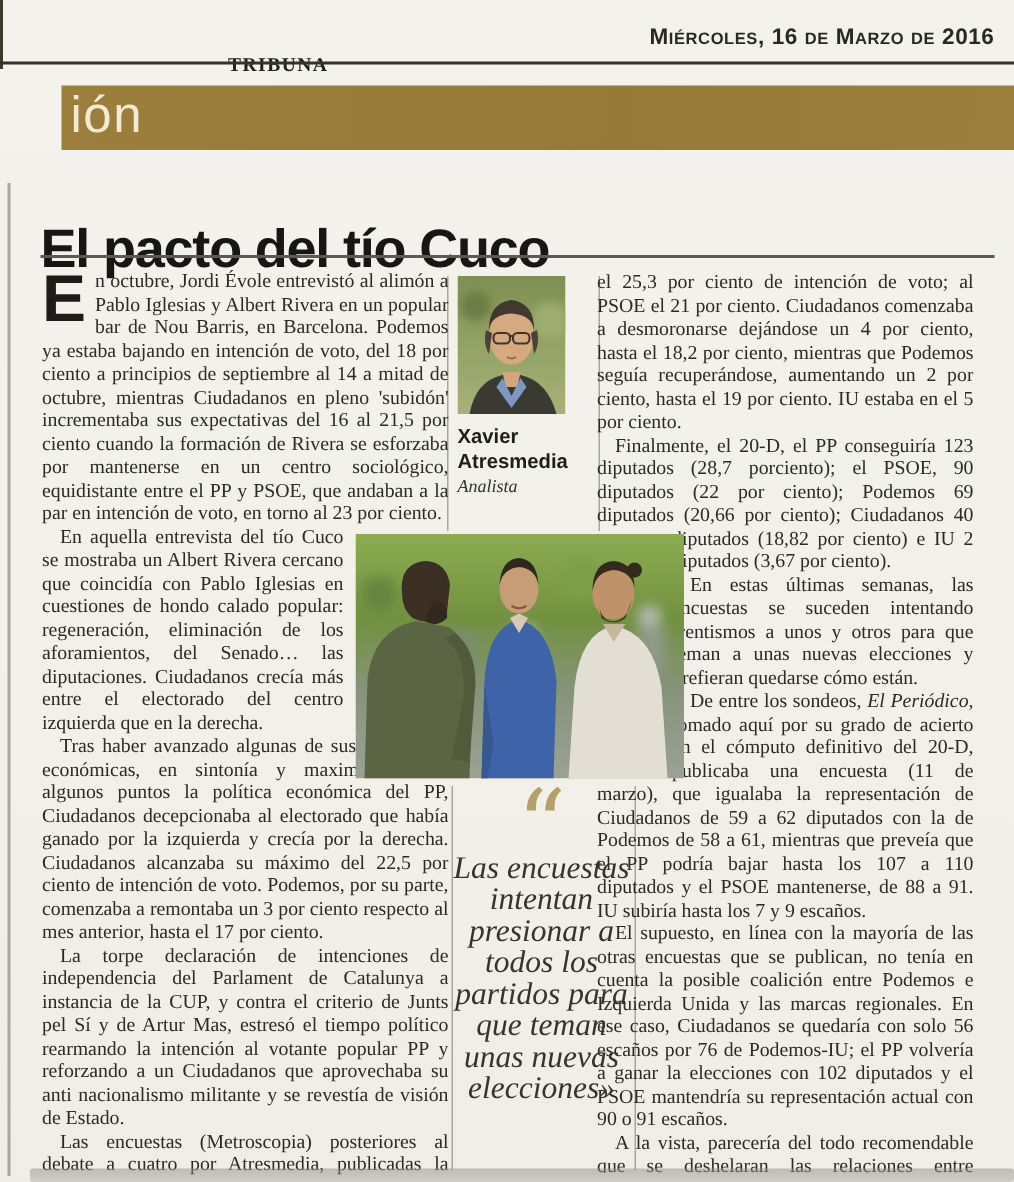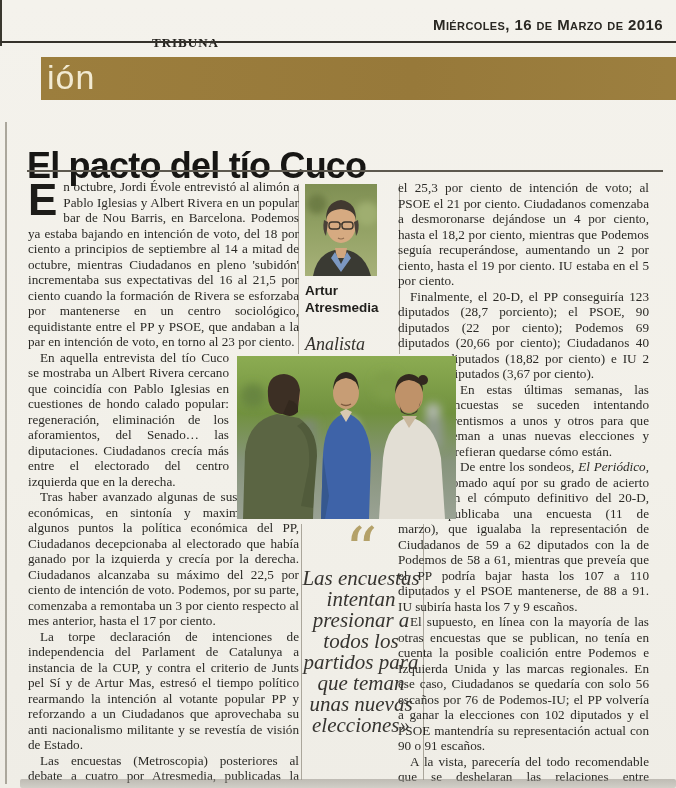--- a/index.html
+++ b/index.html
@@ -36,21 +36,21 @@
   .col-divider{position:absolute;width:1px;background:#aaa69b;}
   #div-a{left:298px;top:184px;height:170px;}
   #div-b{left:399px;top:184px;height:170px;}
   #div-c{left:301px;top:524px;height:256px;}
   #div-d{left:423px;top:524px;height:256px;}
   
   .author-box{position:absolute;left:305px;top:184px;width:92px;}
   .author-photo{display:block;width:72px;height:92px;}
   .author-name{font-family:"Liberation Sans",sans-serif;font-weight:bold;font-size:13.5px;
         line-height:17px;color:#1f1e1b;margin-top:6px;}
-  .author-role{font-style:italic;font-size:18px;color:#33312c;margin-top:18px;}
+  .author-role{font-style:italic;font-size:12px;color:#33312c;margin-top:1px;}
   
   .main-photo{position:absolute;left:237px;top:356px;width:219px;height:163px;display:block;}
   
   .quote-block{position:absolute;left:300px;top:512px;width:122px;text-align:center;}
   .quote-icon{height:48px;line-height:78px;font-family:"DejaVu Serif",serif;
         font-size:64px;color:#b4a169;overflow:visible;}
   .quote-text{margin-top:8px;font-style:italic;font-size:21px;line-height:21px;color:#363430;}
   .scan-smudge{position:absolute;left:20px;top:779px;width:656px;height:9px;
         background:linear-gradient(180deg,rgba(150,146,138,.55),rgba(120,116,108,.25));border-radius:2px;}
 </style>
@@ -108,21 +108,21 @@
       <path d="M30,68 L36,80 L42,68 L46,74 L36,88 L26,74 Z" fill="#7c98c2"></path>
       <ellipse cx="36" cy="40" rx="15" ry="19" fill="#d6aa81"></ellipse>
       <path d="M21,38 Q20,18 36,16 Q52,18 51,38 Q51,26 36,25 Q21,26 21,38 Z" fill="#413930"></path>
       <path d="M19,36 q-2,10 2,16 l2,-14 Z M53,36 q2,10 -2,16 l-2,-14 Z" fill="#4a4138"></path>
       <rect x="24" y="38" width="11" height="7" rx="3" fill="none" stroke="#3e362d" stroke-width="1.4"></rect>
       <rect x="37" y="38" width="11" height="7" rx="3" fill="none" stroke="#3e362d" stroke-width="1.4"></rect>
       <line x1="35" y1="40" x2="37" y2="40" stroke="#3e362d" stroke-width="1.2"></line>
       <path d="M33,54 q3,2 6,0" stroke="#8f6b4d" stroke-width="1.2" fill="none"></path>
     </svg>
     <div class="author-name">
-      <div>Artur</div>
+      <div>Xavier</div>
       <div>Atresmedia</div>
     </div>
     <div class="author-role">Analista</div>
   </div>
 
   <div class="col-right bodytext">
     <p class="para"><span>el 25,3 por ciento de intención de voto; al PSOE el 21 por ciento. Ciudadanos comenzaba a desmoronarse dejándose un 4 por ciento, hasta el 18,2 por ciento, mientras que Podemos seguía recuperándose, aumentando un 2 por ciento, hasta el 19 por ciento. IU estaba en el 5 por ciento.</span></p>
     <p class="para"><span>Finalmente, el 20-D, el PP conseguiría 123 diputados (28,7 porciento); el PSOE, 90 diputados (22 por ciento); Podemos 69 diputados (20,66 por ciento); Ciudadanos 40 diputados </span><span class="spacer-photo-right"></span><span>(18,82 por ciento) e IU 2 diputados (3,67 por ciento).</span></p>
     <p class="para"><span>En estas últimas semanas, las encuestas se suceden intentando frentismos a unos y otros para que teman a unas nuevas elecciones y prefieran quedarse cómo están.</span></p>
     <p class="para"><span>De entre los sondeos, </span><em>El Periódico</em><span>, tomado aquí por su grado de acierto en el cómputo definitivo del 20-D, publicaba una encuesta (11 de marzo), que igualaba la representación de Ciudadanos de 59 a 62 diputados con la de Podemos de 58 a 61, mientras que preveía que el PP podría bajar hasta los 107 a 110 diputados y el PSOE mantenerse, de 88 a 91. IU subiría hasta los 7 y 9 escaños.</span></p>

